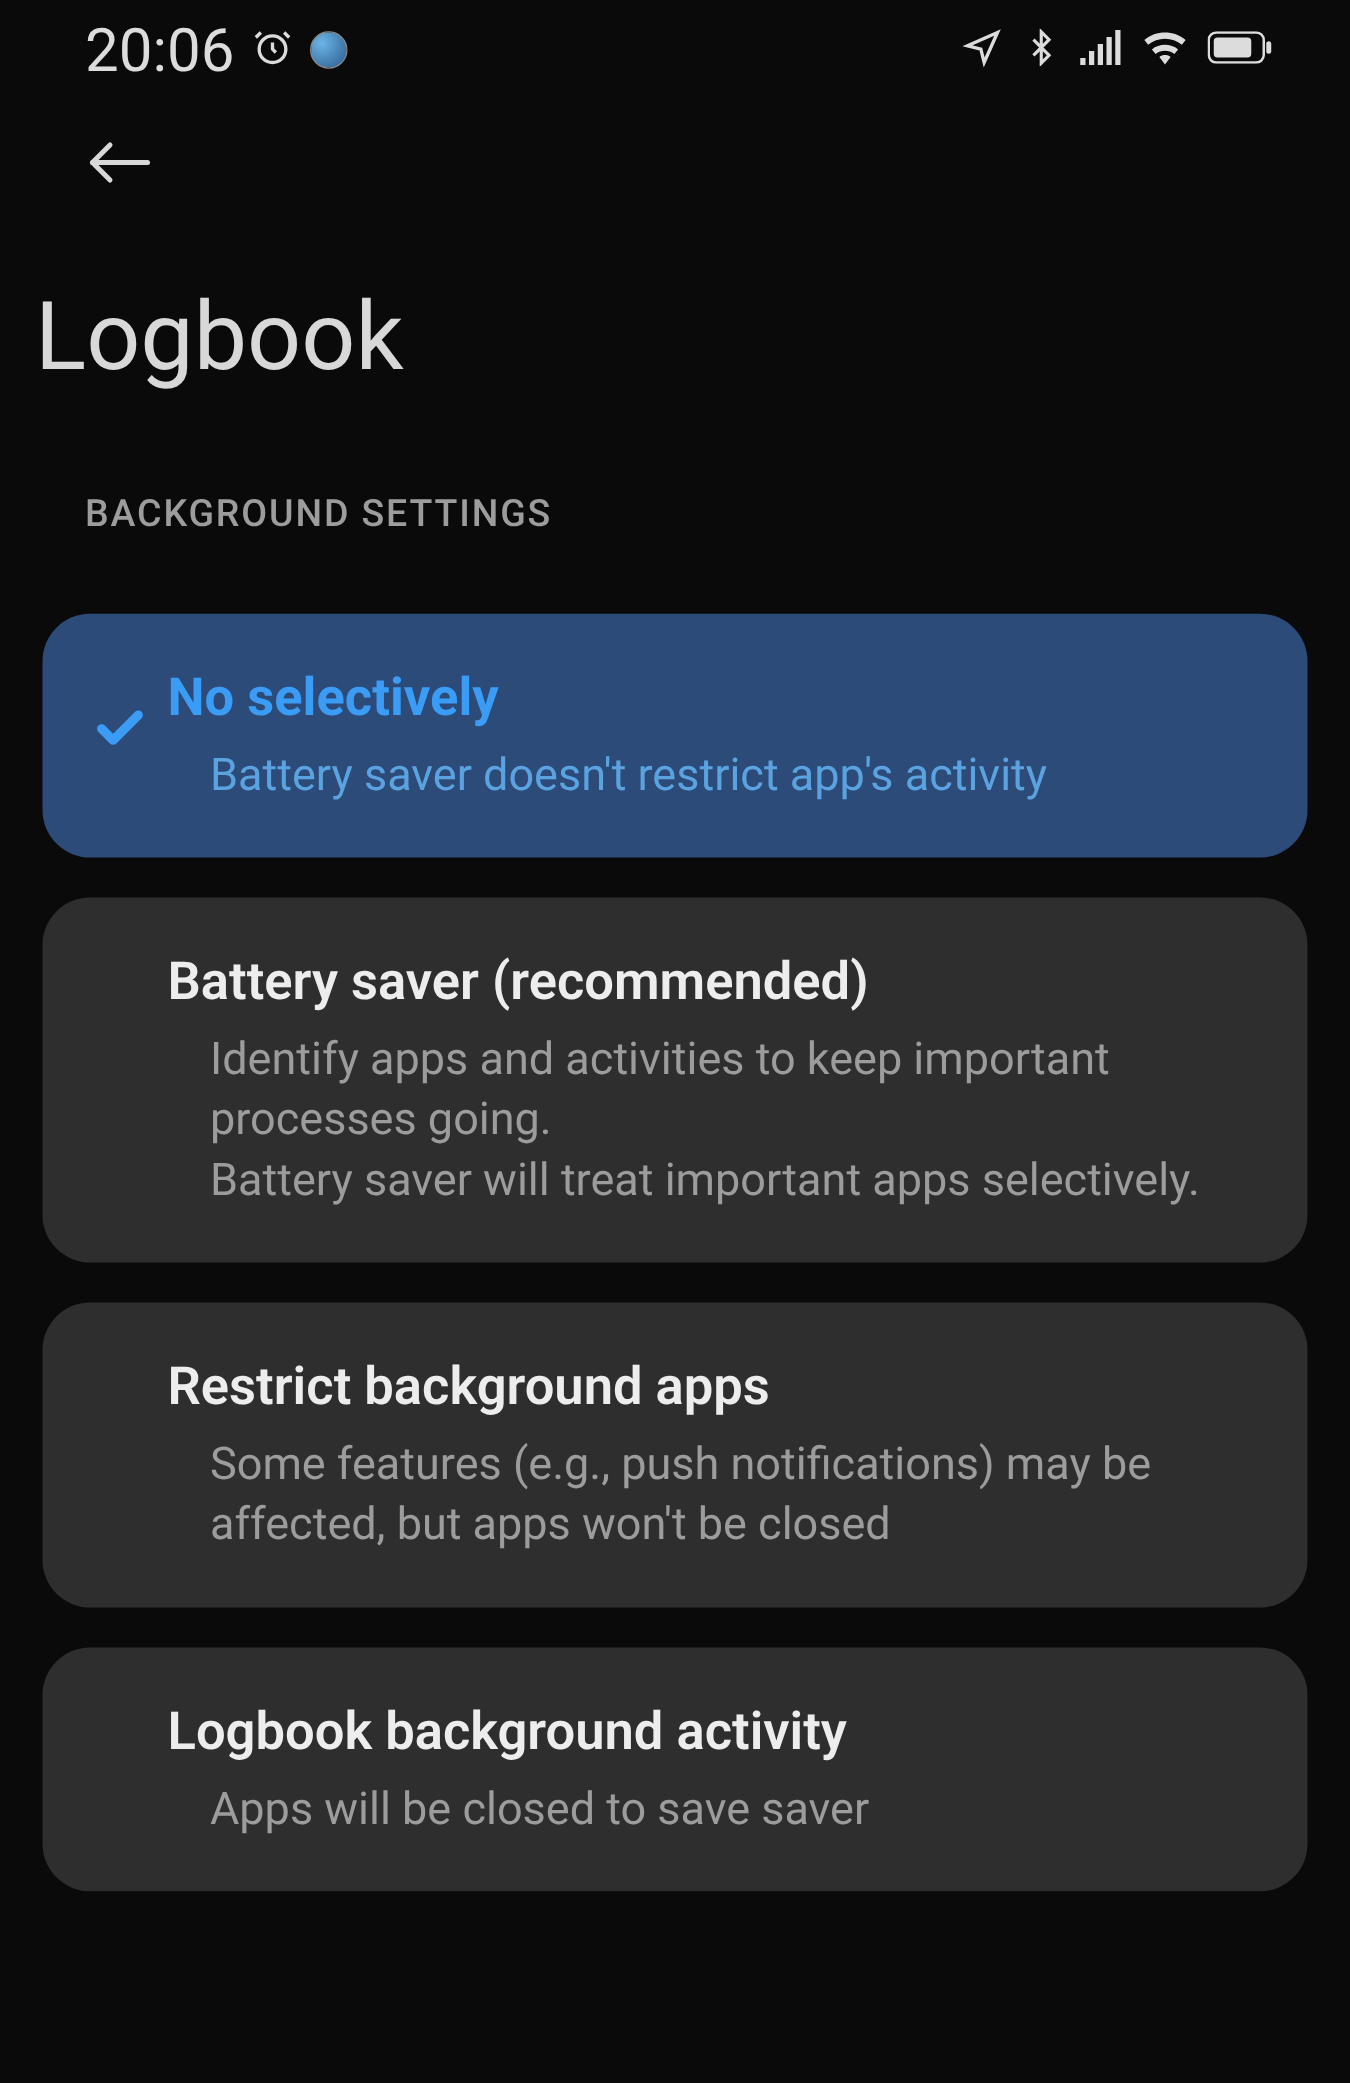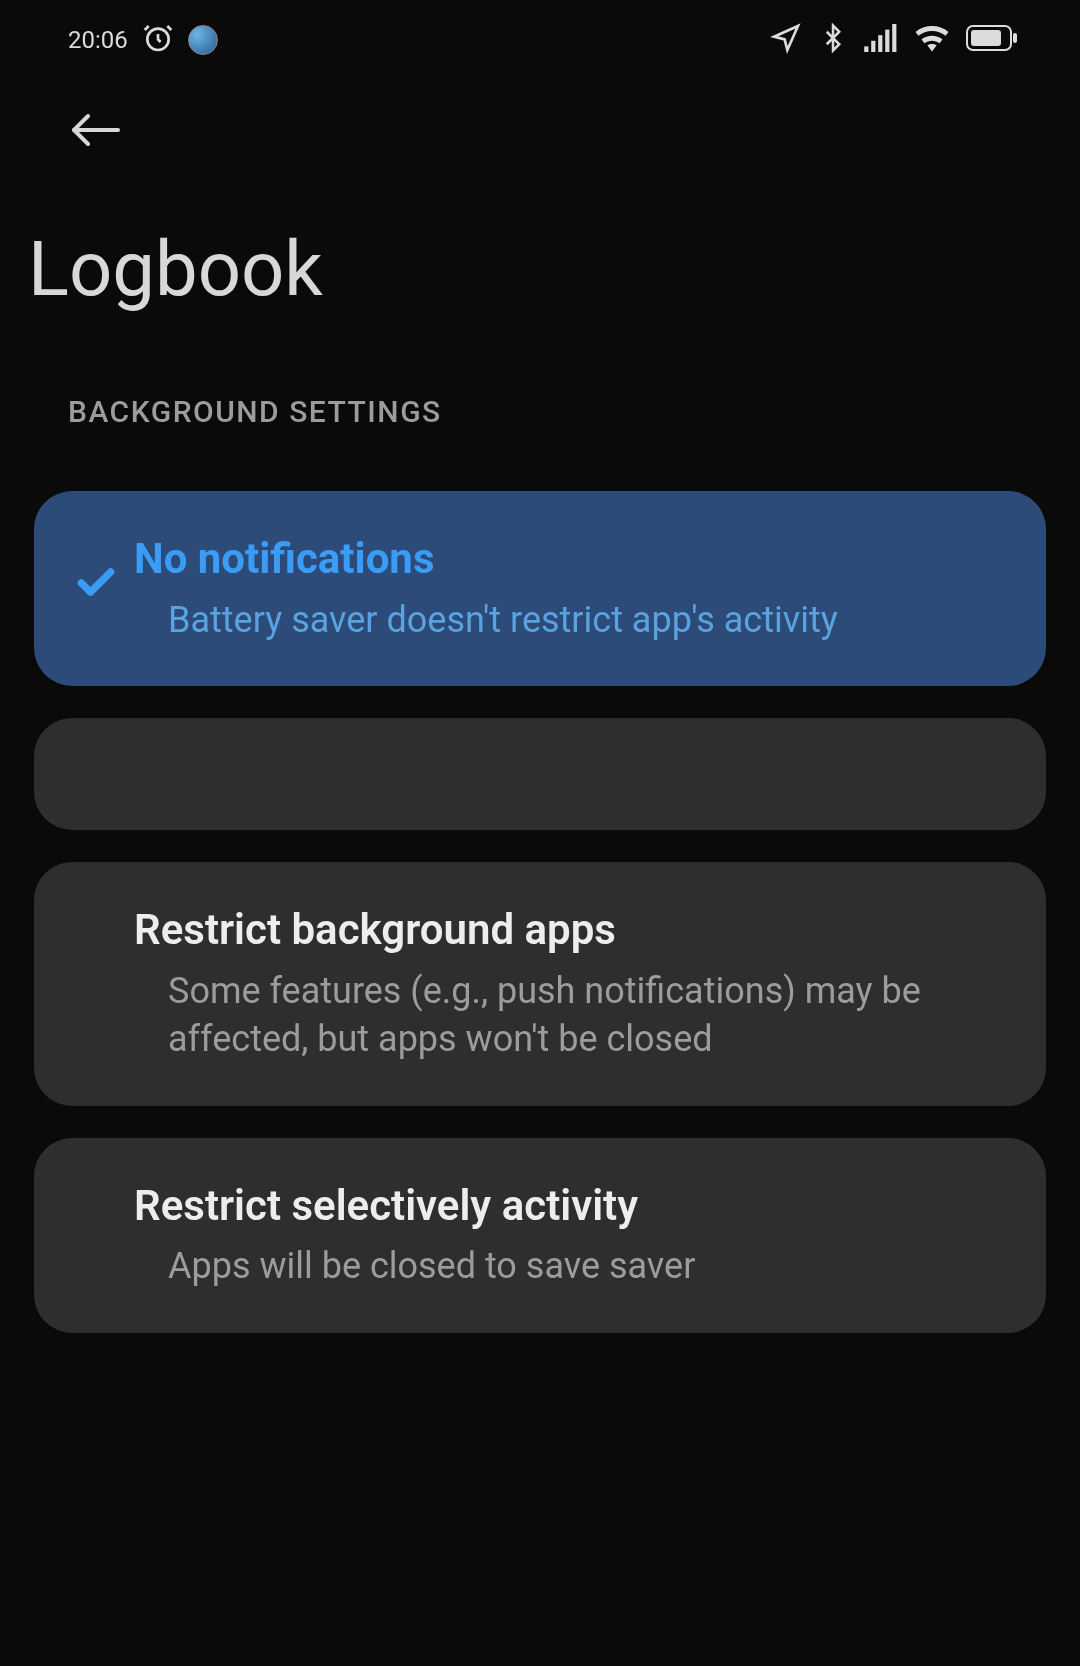--- a/index.html
+++ b/index.html
@@ -22,21 +22,21 @@
       padding: 20px 62px 20px 68px;
       height: 80px;
     }
     .status-left {
       display: flex;
       align-items: center;
       gap: 14px;
     }
     .status-time {
       color: #dcdcdc;
-      font-size: 24px;
+      font-size: 48px;
       font-weight: 400;
     }
     .status-right {
       display: flex;
       align-items: center;
       gap: 16px;
     }
     .status-icon {
       color: #dcdcdc;
     }
@@ -175,38 +175,42 @@
 
 <div class="options-container">
 
   <div class="option-card selected">
     <div class="option-check">
       <svg width="44" height="44" viewBox="0 0 24 24" fill="none" stroke="#3b9cf5" stroke-width="4" stroke-linecap="round" stroke-linejoin="round">
         <path d="M4 12l5 5L20 6"></path>
       </svg>
     </div>
     <div class="option-content">
-      <div class="option-title">No notifications</div>
+      <div class="option-title">No selectively</div>
       <div class="option-desc">Battery saver doesn't restrict app's activity</div>
     </div>
   </div>
 
   <div class="option-card">
     <div class="option-check"></div>
+    <div class="option-content">
+      <div class="option-title">Battery saver (recommended)</div>
+      <div class="option-desc">Identify apps and activities to keep important processes going.<br>Battery saver will treat important apps selectively.</div>
+    </div>
   </div>
 
   <div class="option-card">
     <div class="option-check"></div>
     <div class="option-content">
       <div class="option-title">Restrict background apps</div>
       <div class="option-desc">Some features (e.g., push notifications) may be affected, but apps won't be closed</div>
     </div>
   </div>
 
   <div class="option-card">
     <div class="option-check"></div>
     <div class="option-content">
-      <div class="option-title">Restrict selectively activity</div>
+      <div class="option-title">Logbook background activity</div>
       <div class="option-desc">Apps will be closed to save saver</div>
     </div>
   </div>
 
 </div>
 
 </body></html>

